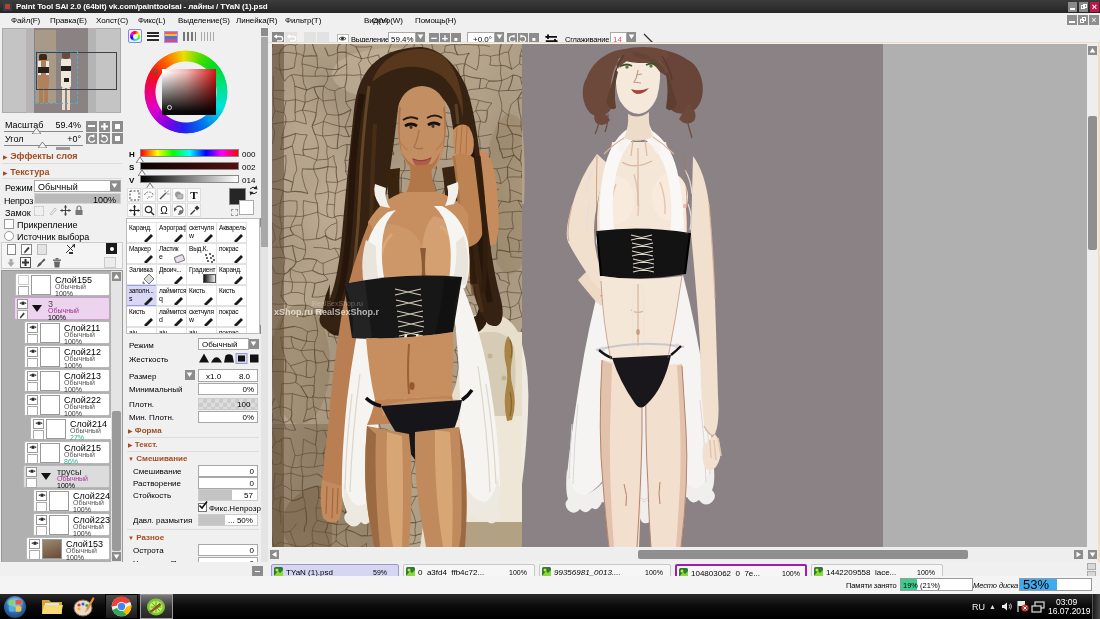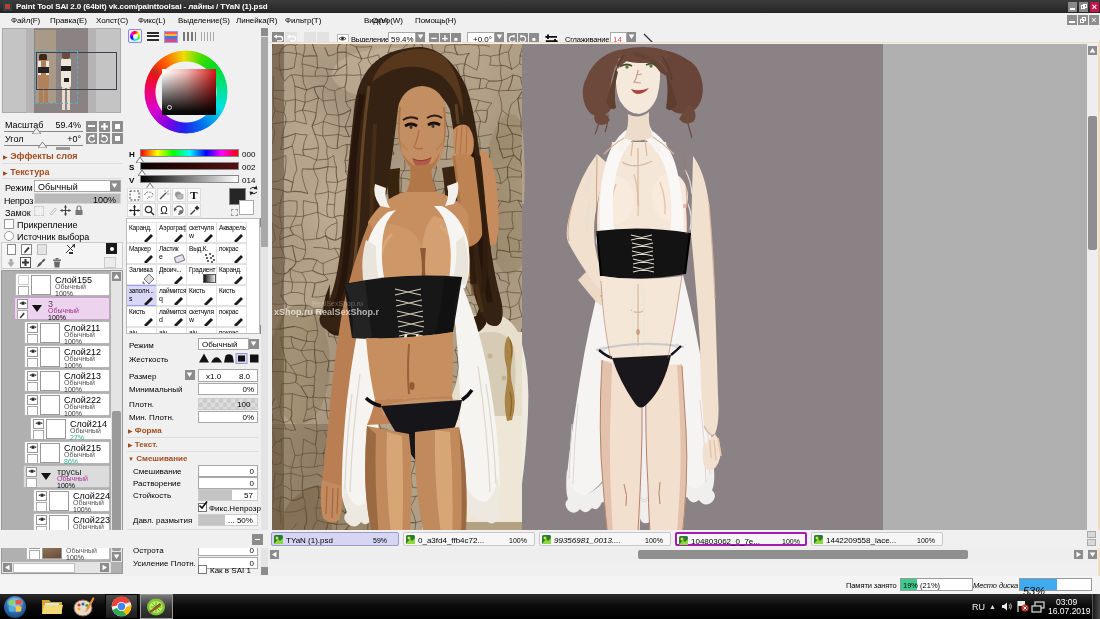--- a/index.html
+++ b/index.html
@@ -1054,21 +1054,21 @@
     </div>
   <div class="a" style="left:370px;top:507px;width:330px;height:9px;background:#8f8f8f;border-radius:2px;"></div>
   <div class="a sbtn btn" style="left:806px;top:507px;width:9px;height:9px;">
       <svg width="7" height="7" viewBox="0 0 7 7" style="margin:1px;">
         <polygon points="3.5,1 6.3,5.5 0.7,5.5" fill="#fff" transform="rotate(90 3.5 3.5)"></polygon>
       </svg>
     </div>
   <div class="a" style="left:830px;top:0px;width:2px;height:534px;background:#f2ddc2;"></div>
 </div>
 
-<div class="a" id="tabbar" style="left:0;top:530px;width:1100px;height:18px;background:#f0f0f0;">
+<div class="a" id="tabbar" style="left:0;top:562px;width:1100px;height:18px;background:#f0f0f0;">
     <div class="a btn" style="left:252px;top:4px;width:11px;height:11px;">
       <div style="width:5px;height:1.5px;background:#fff;margin:4.5px 3px;"></div>
     </div>
     <div class="a" style="left:271px;top:2px;width:128px;height:14px;background:#d6d6f2;border:1px solid #9a9ac8;border-radius:2px;">
       <svg class="a" style="left:2px;top:2px;" width="9" height="9">
         <rect width="9" height="9" rx="1.5" fill="#2a7a3a"></rect>
         <circle cx="3" cy="3" r="1.5" fill="#cfe826"></circle>
         <path d="M0,9 L4,4 L6,6 L9,3 L9,9 Z" fill="#8fd83a"></path>
       </svg>
       <div class="a" style="left:14px;top:3px;font-size:8px;white-space:nowrap;">TYaN (1).psd</div>
@@ -1115,21 +1115,21 @@
   </div>
 
 <div class="a" style="left:0;top:576px;width:1100px;height:18px;background:#f4f4f4;">
   <div class="a" style="left:846px;top:5px;font-size:7.5px;letter-spacing:-0.1px;">Памяти занято</div>
   <div class="a" style="left:900px;top:2px;width:73px;height:13px;background:#fff;border:1px solid #999;"></div>
   <div class="a" style="left:901px;top:3px;width:16px;height:11px;background:#3fcb8e;"></div>
   <div class="a" style="left:903px;top:5px;font-size:7.5px;">19% (21%)</div>
   <div class="a" style="left:973px;top:5px;font-size:7.5px;letter-spacing:-0.1px;font-style:italic;">Место диска</div>
   <div class="a" style="left:1019px;top:2px;width:73px;height:13px;background:#fff;border:1px solid #999;"></div>
   <div class="a" style="left:1020px;top:3px;width:37px;height:11px;background:#3fabee;"></div>
-  <div class="a" style="left:1023px;top:9px;font-size:11px;font-style:italic;">53%</div>
+  <div class="a" style="left:1023px;top:1px;font-size:13px;">53%</div>
 </div>
 
 <div class="a" id="taskbar" style="left:0;top:594px;width:1100px;height:25px;background:linear-gradient(#2a2a2a,#0c0c0c 45%,#000);">
   <svg class="a" style="left:3px;top:1px;" width="24" height="24" viewBox="0 0 24 24">
     <defs>
         <radialGradient id="orbg" cx="0.5" cy="0.35" r="0.8">
           <stop offset="0" stop-color="#7ec3e8"></stop>
           <stop offset="0.5" stop-color="#2d6db5"></stop>
           <stop offset="1" stop-color="#123054"></stop>
         </radialGradient>

